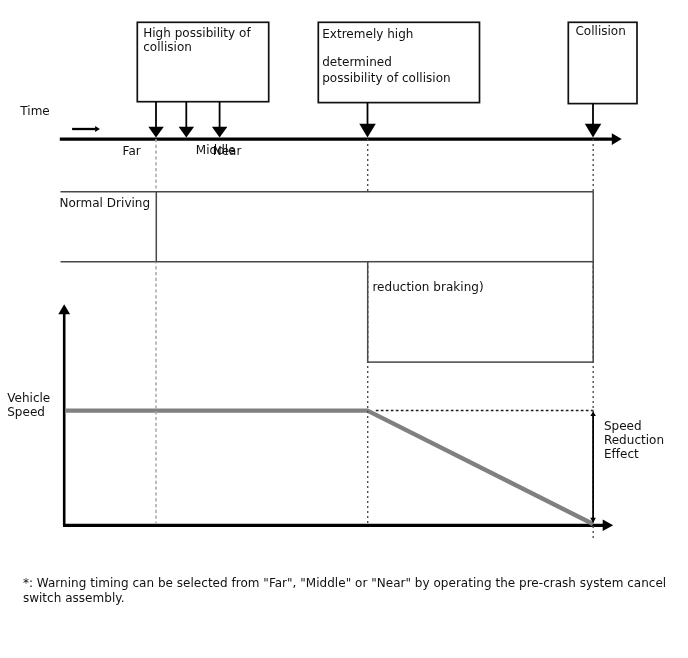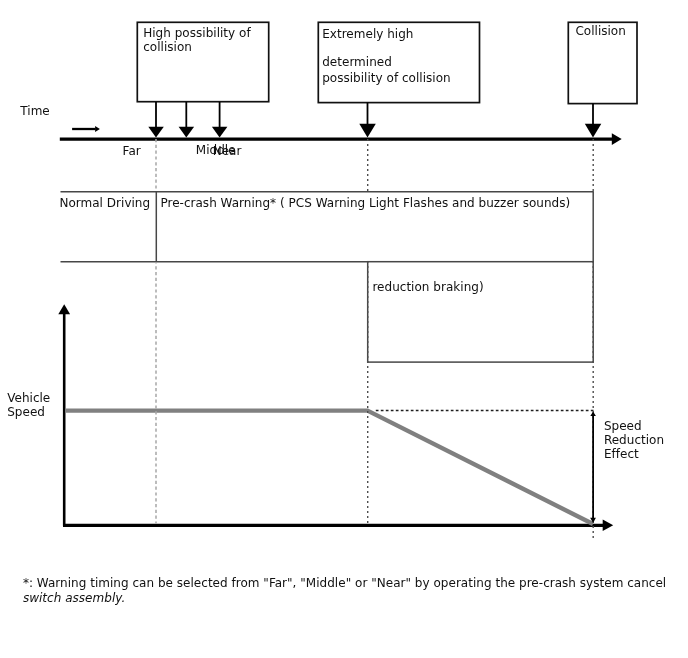--- a/index.html
+++ b/index.html
@@ -99,26 +99,25 @@
 
 <div class="lbl" style="left:575.4px;top:23px;">Collision</div>
 
 <div class="lbl" style="left:20.3px;top:102.6px;">Time</div>
 
 <div class="lbl" style="left:122.6px;top:143px;">Far</div>
 <div class="lbl" style="left:168.8px;top:142px;padding-left:27px;">Middle</div>
 <div class="lbl" style="left:212.7px;top:143px;text-align:center;">Near</div>
 
 <div class="lbl" style="left:59.4px;top:195px;">Normal Driving</div>
-<div class="lbl" style="left:160.4px;top:195px;">Pre-crash Warning* ( PCS Warning Light Flashes and buzzer sounds)</div>
 <div class="lbl" style="left:372.4px;top:279px;">reduction braking)</div>
 
 <div class="lbl" style="left:7.2px;top:390px;">Vehicle</div>
 <div class="lbl" style="left:7.2px;top:404px;">Speed</div>
 
 <div class="lbl" style="left:603.9px;top:418px;">Speed</div>
 <div class="lbl" style="left:603.9px;top:432px;text-align:right;">Reduction</div>
 <div class="lbl" style="left:603.9px;top:446px;">Effect</div>
 
 <div class="lbl" style="left:22.9px;top:575px;">*: Warning timing can be selected from "Far", "Middle" or "Near" by operating the pre-crash system cancel</div>
-<div class="lbl" style="left:22.9px;top:590px;font-style:italic;">switch assembly.</div>
+<div class="lbl" style="left:22.9px;top:590px;">switch assembly.</div>
 
 </div>
 
 </body></html>

